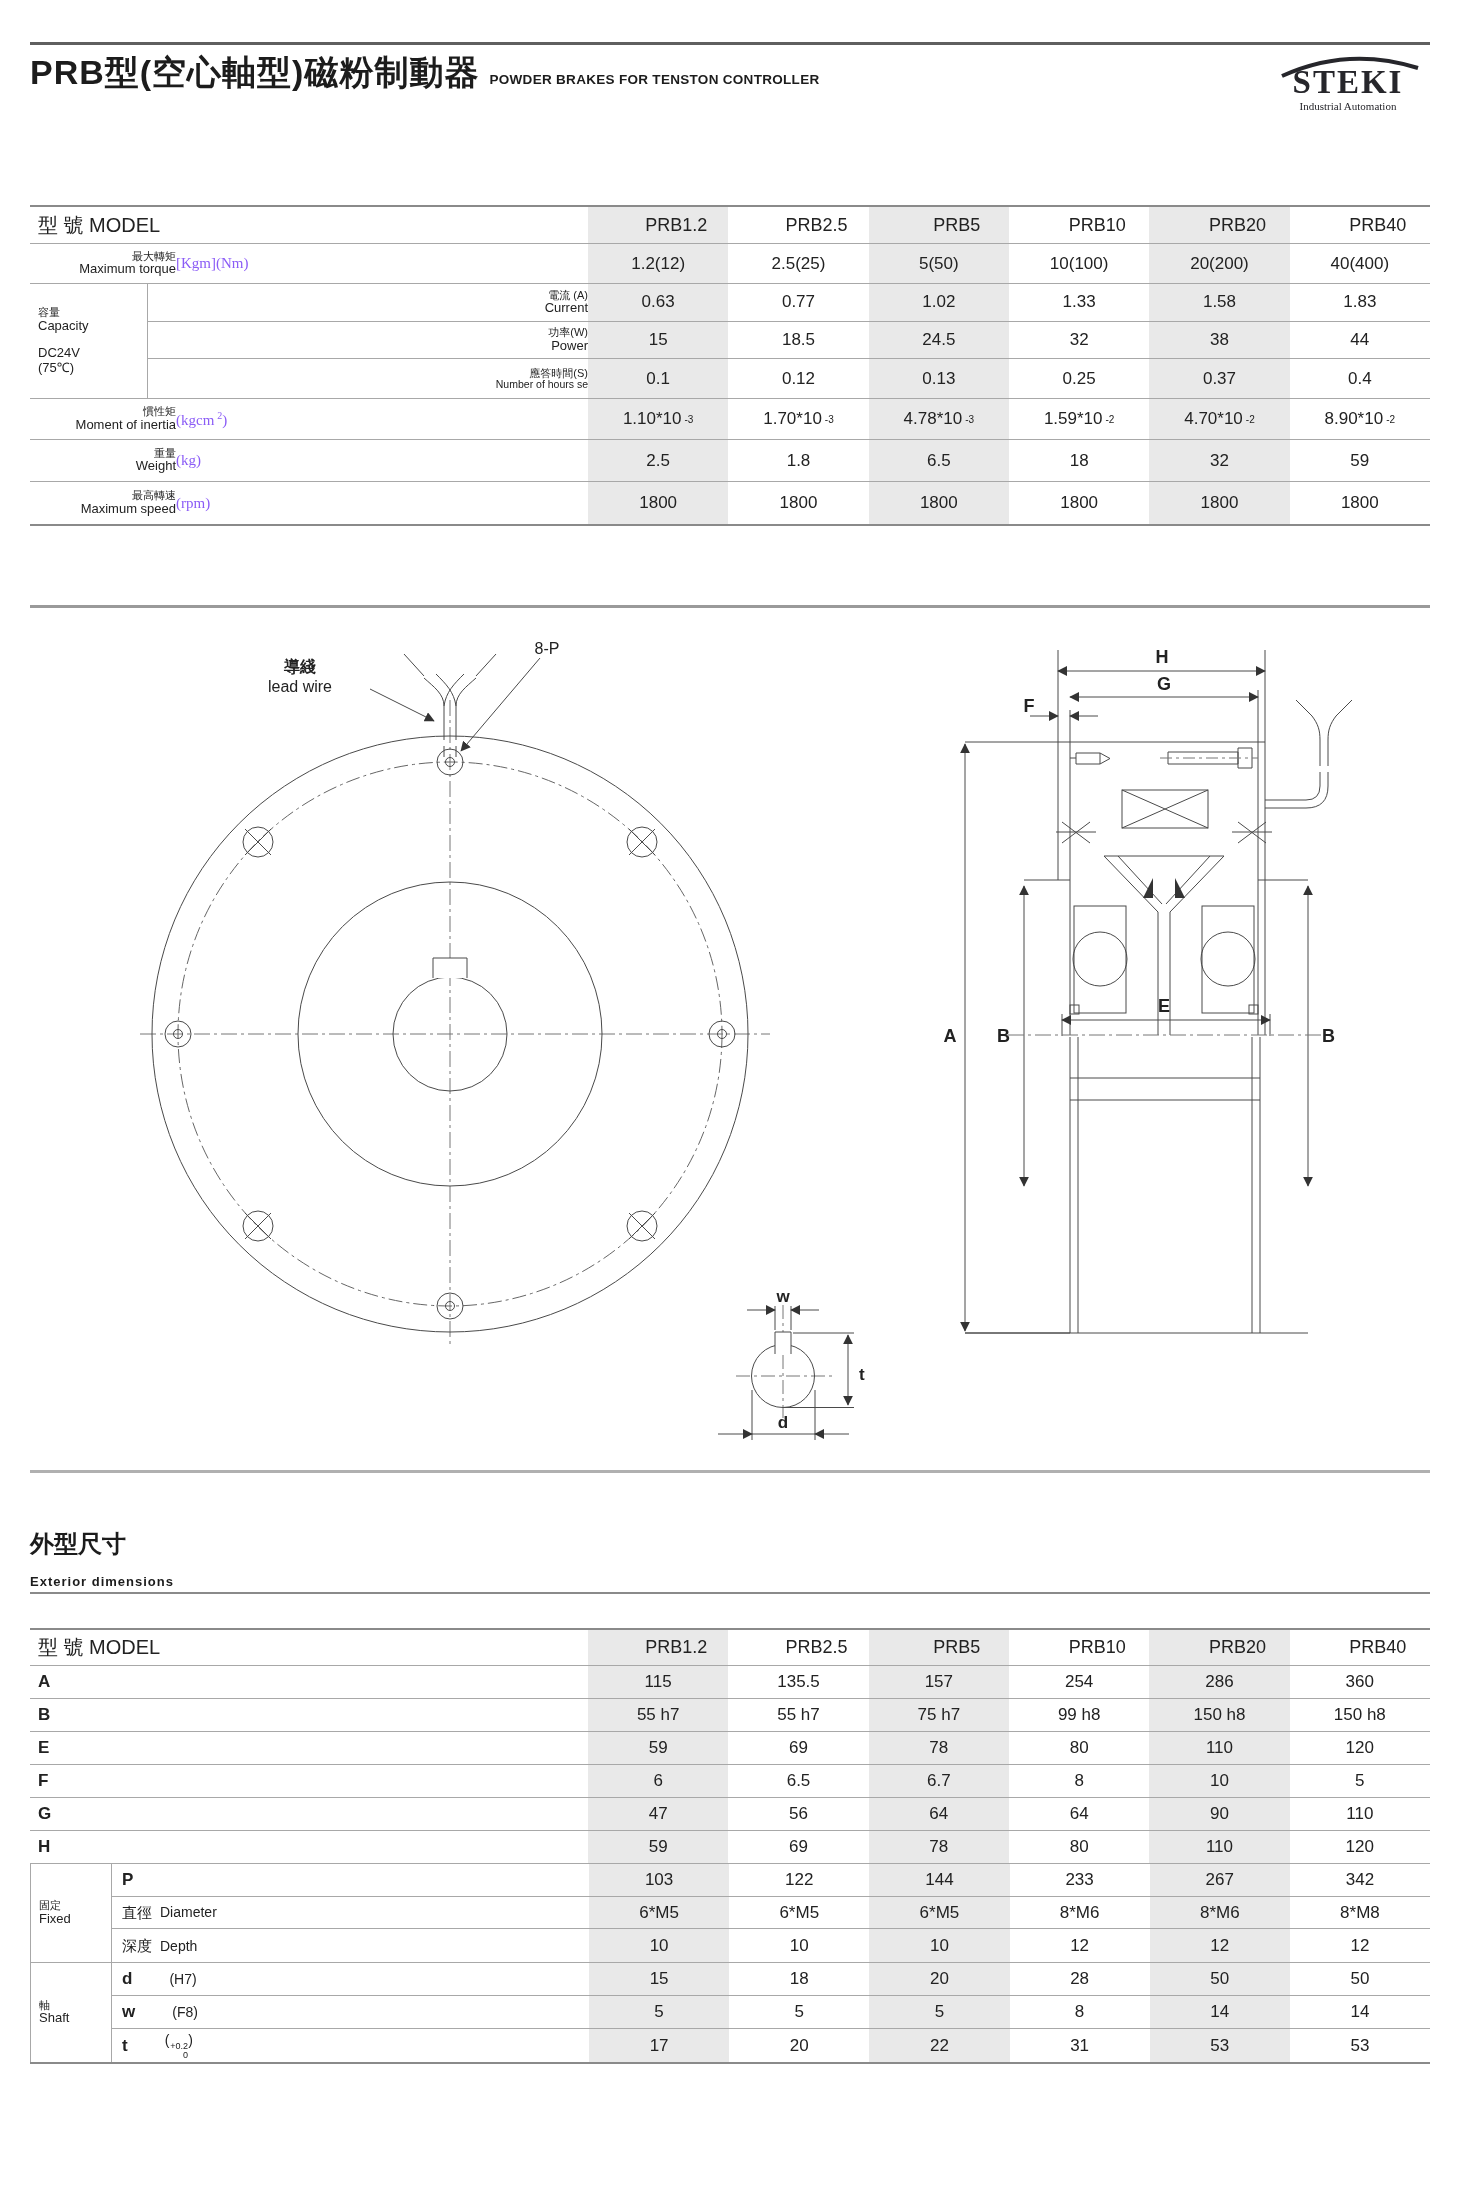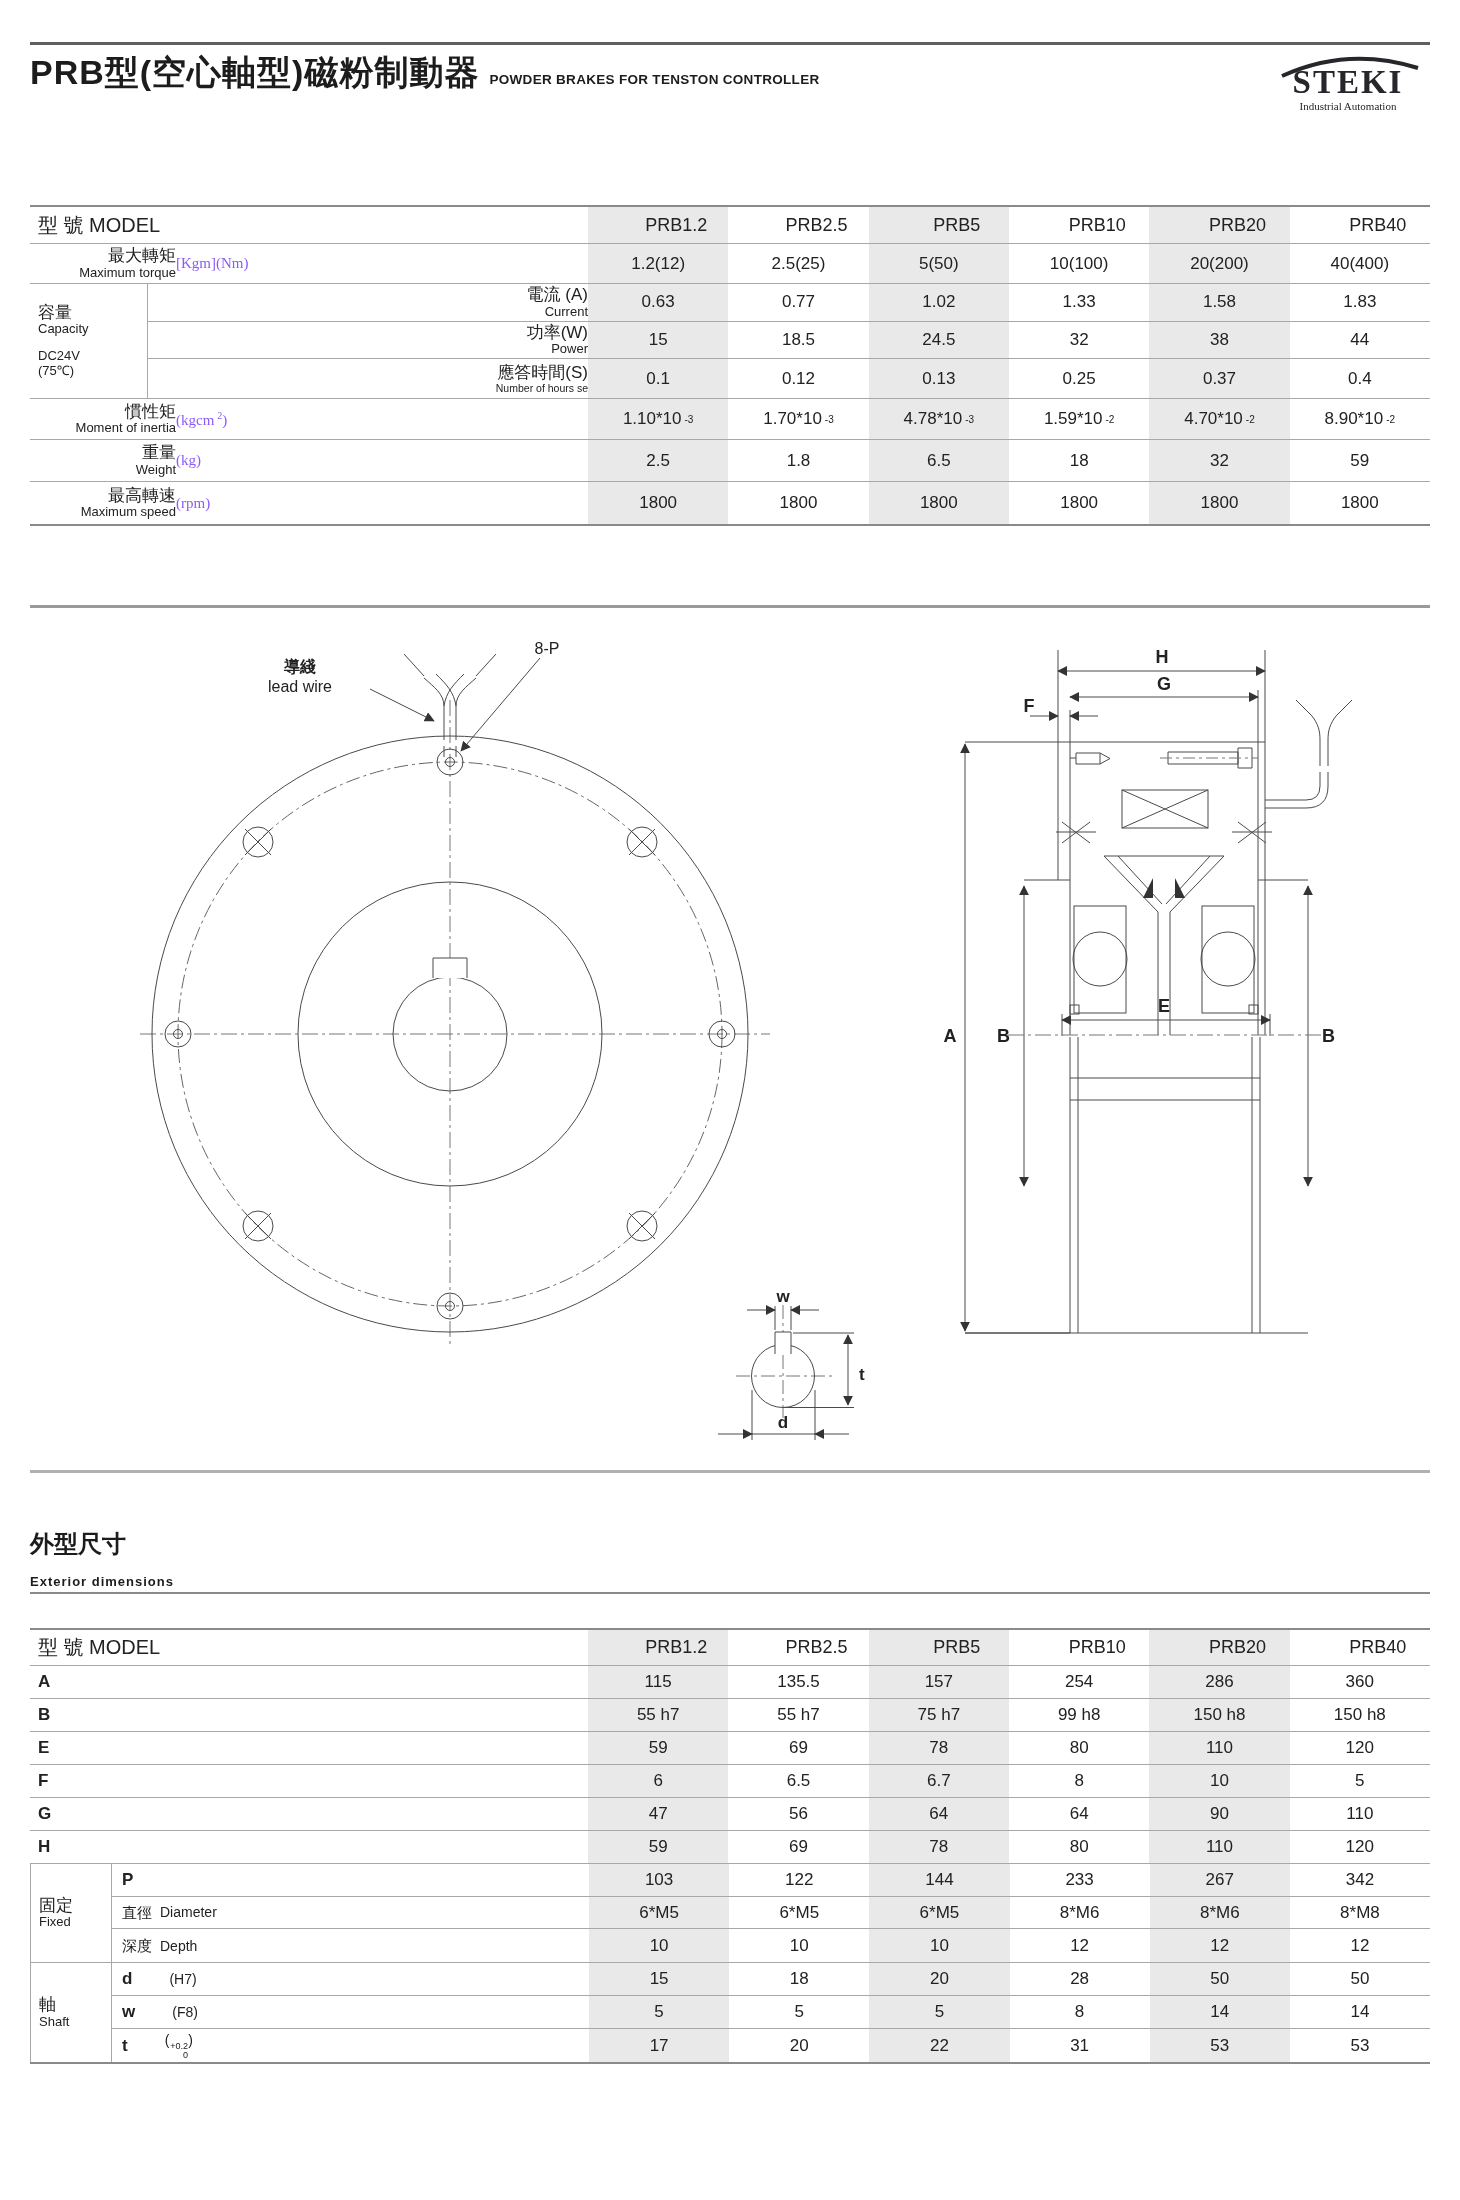--- a/index.html
+++ b/index.html
@@ -16,21 +16,21 @@
   .tbl{position:absolute;left:30px;width:1400px;border-top:2px solid #8a8a8a;border-bottom:2px solid #8a8a8a;box-sizing:border-box;}
   .trow{display:flex;border-bottom:1px solid #a8a8a8;box-sizing:border-box;align-items:stretch;text-align:right;}
   .trow:last-child{border-bottom:none;}
   .lab{box-sizing:border-box;width:558px;display:flex;align-items:center;padding-left:8px;}
   .vals{flex:1;display:flex;align-items:stretch;}
   .vals .c{flex:1;display:flex;align-items:center;justify-content:center;font-size:17px;color:#222;}
   .vals .c:nth-child(odd){background:#e9e9e9;}
   .vals.strong .c{font-size:18px;padding-left:36px;}
   .model-h{font-size:20px;color:#222;}
   .lstack{display:flex;flex-direction:column;justify-content:center;width:138px;}
-  .cjk{font-size:17px;line-height:1.15;color:#222;}
+  .cjk{font-size:11px;line-height:1.15;color:#222;}
   .en{font-size:13px;line-height:1.15;color:#222;}
   .en-sm{font-size:10.5px;line-height:1.1;color:#222;}
   .unit{font-family:"Liberation Serif",serif;font-size:15px;color:#8b5cf6;}
   .super{display:flex;border-bottom:1px solid #a8a8a8;box-sizing:border-box;}
   .gcol{box-sizing:border-box;border-right:1px solid #a8a8a8;display:flex;flex-direction:column;justify-content:center;padding-left:8px;}
   .grows{flex:1;display:flex;flex-direction:column;}
   .grows .trow:last-child{border-bottom:none;}
   .subl{box-sizing:border-box;display:flex;flex-direction:column;justify-content:center;padding-left:9px;}
   .subl-inline{box-sizing:border-box;display:flex;align-items:center;padding-left:10px;gap:8px;}
   .dim-letter{font-size:17px;font-weight:bold;color:#222;}

